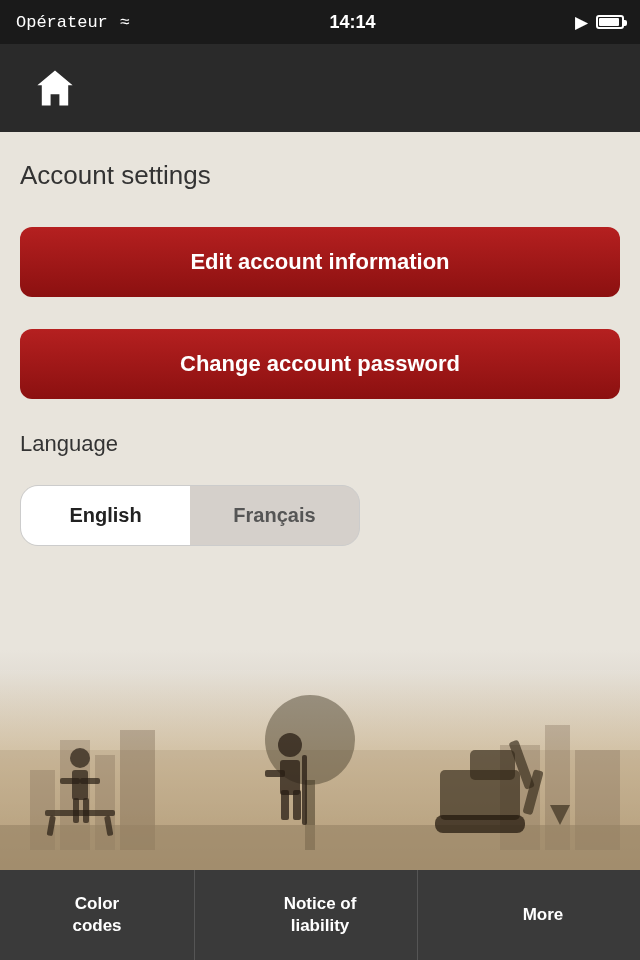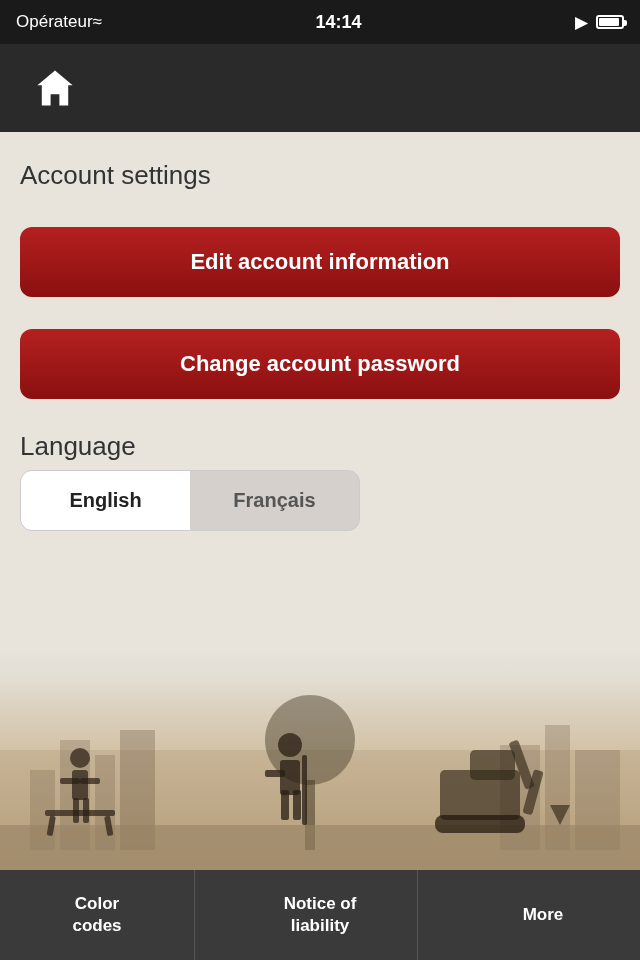--- a/index.html
+++ b/index.html
@@ -27,21 +27,22 @@
       justify-content: space-between;
       padding: 0 16px;
       color: white;
       font-size: 17px;
       font-weight: 500;
     }
 
     .status-left {
       display: flex;
       align-items: center;
-      gap: 0;
+      gap: 12px;
+      font-family: Liberation Mono, monospace;
     }
 
     .status-center {
       font-weight: 600;
       font-size: 18px;
     }
 
     .status-right {
       display: flex;
       align-items: center;
@@ -128,29 +129,29 @@
       cursor: pointer;
       margin-bottom: 32px;
       font-family: -apple-system, 'Helvetica Neue', Arial, sans-serif;
     }
 
     .language-section {
       margin-top: 28px;
     }
 
     .language-title {
-      font-size: 26px;
+      font-size: 22px;
       font-weight: 400;
       color: #333;
-      margin-bottom: 8px;
+      margin-bottom: 28px;
     }
 
     .language-toggle {
       display: flex;
-      border-radius: 12px;
+      border-radius: 18px;
       overflow: hidden;
       border: 1px solid #ccc;
       background: #d0ccc8;
       width: 340px;
     }
 
     .lang-option {
       flex: 1;
       padding: 18px 0;
       text-align: center;

